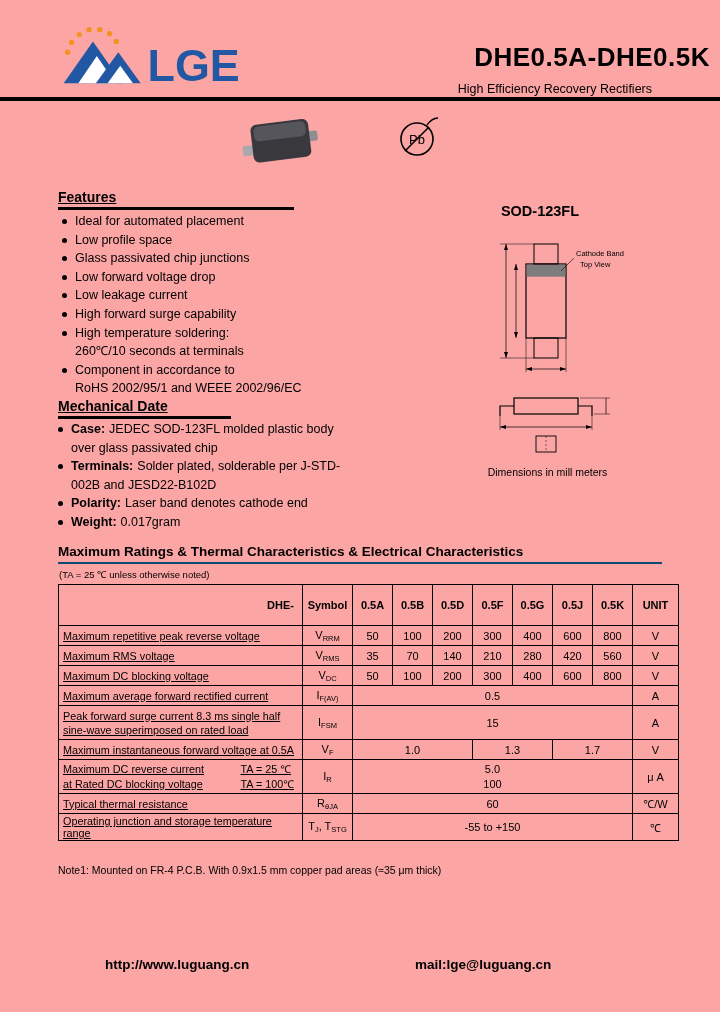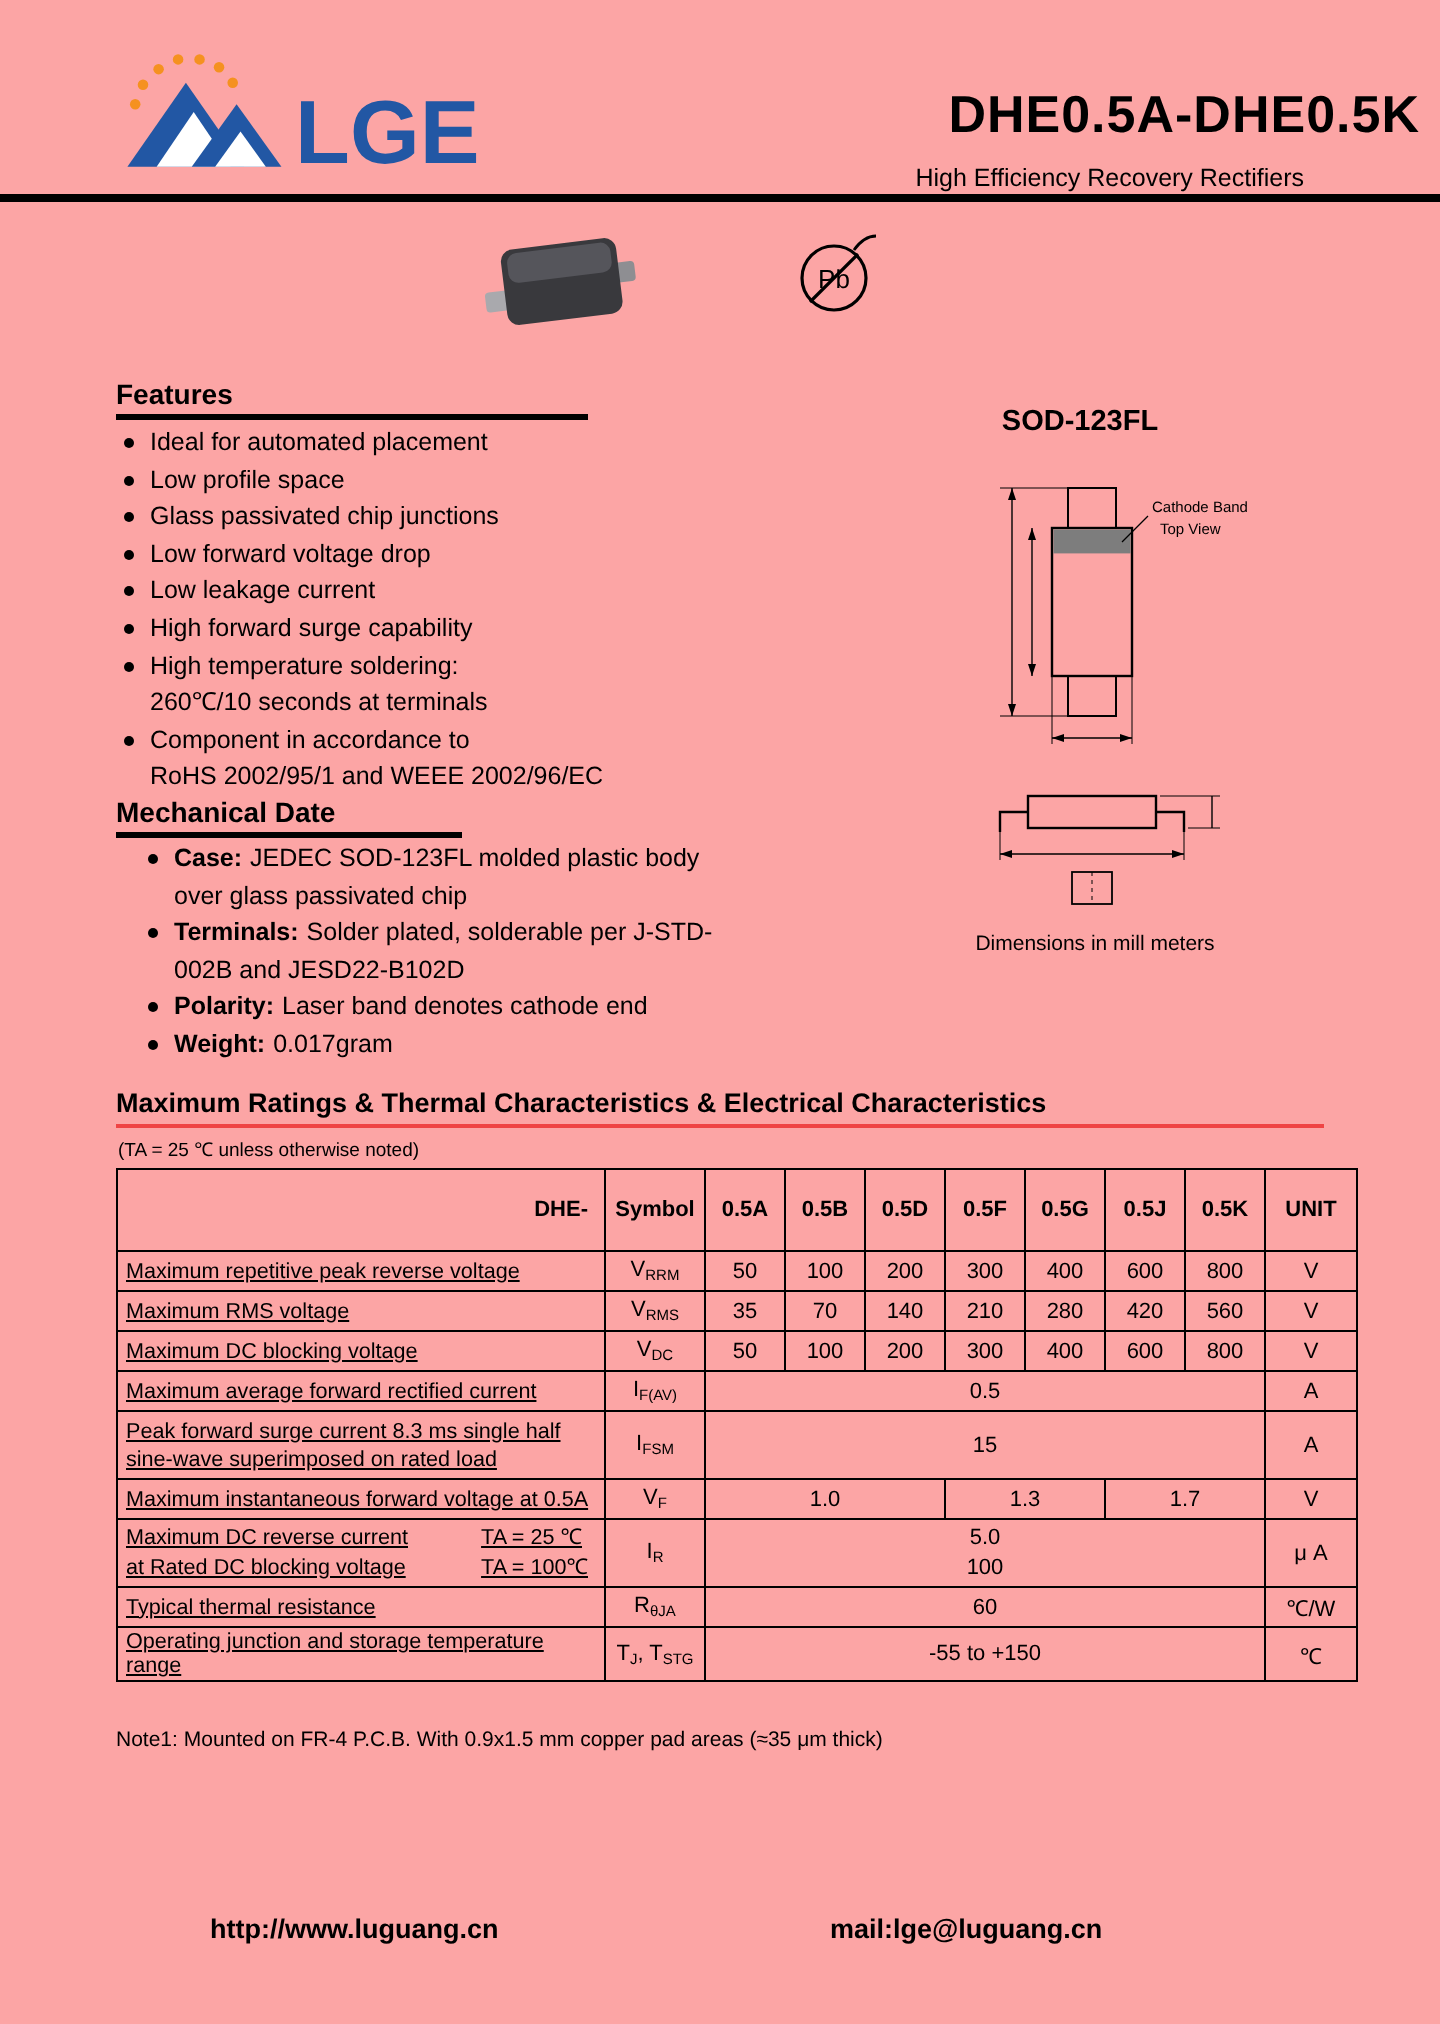--- a/index.html
+++ b/index.html
@@ -13,36 +13,36 @@
   .logo { position:absolute; left:52px; top:20px; width:195px; height:74px; }
   .title-block { position:absolute; left:370px; top:42px; width:340px; text-align:right; }
   .doc-title { font-size:26px; font-weight:bold; letter-spacing:0.5px; }
   .doc-subtitle { font-size:12.5px; margin-top:9px; padding-right:58px; }
   .header-rule { position:absolute; left:0; top:97px; width:720px; height:4px; background:#000; }
 
   .package-photo { position:absolute; left:228px; top:108px; width:102px; height:68px; }
   .pb-free { position:absolute; left:394px; top:114px; width:46px; height:46px; }
 
   
-  .section-head { position:absolute; font-size:14px; font-weight:bold; }
+  .section-head { position:absolute; font-size:14px; font-weight:bold;text-decoration:underline; }
   .head-bar { position:absolute; height:3px; background:#000; }
 
   
   .blist { position:absolute; list-style:none; font-size:12.5px; line-height:18.6px; }
   .blist li { position:relative; padding-left:17px; }
   .blist li::before { content:""; position:absolute; left:4px; top:7px; width:5px; height:5px; border-radius:50%; background:#000; }
   .blist li span.pl { white-space:pre-line; }
   .blist li b { margin-right:4px; }
 
   .pkg-name { position:absolute; left:440px; top:203px; width:200px; text-align:center; font-size:14.5px; font-weight:bold; }
   .pkg-diagram { position:absolute; left:448px; top:230px; width:215px; height:228px; }
   .dim-note { position:absolute; left:440px; top:466px; width:215px; text-align:center; font-size:10.5px; }
 
   
-  .ratings-title { position:absolute; left:58px; top:544px; width:604px; font-size:13.5px; font-weight:bold; border-bottom:2px solid #ef4444; padding-bottom:3px; }
+  .ratings-title { position:absolute; left:58px; top:544px; width:604px; font-size:13.5px; font-weight:bold; border-bottom:2px solid #0c4a6e; padding-bottom:3px; }
   .cond-note { position:absolute; left:59px; top:568px; font-size:9.5px; }
 
   table.ratings { position:absolute; left:58px; top:584px; border-collapse:collapse; width:620px; font-size:11px; table-layout:fixed; }
   .ratings th, .ratings td { border:1px solid #000; padding:1px 4px; height:20px; vertical-align:middle; }
   .ratings th { font-weight:bold; text-align:center; height:41px; padding:1px 2px; }
   .ratings th.dhe { text-align:right; padding-right:8px; }
   .ratings td.param { text-align:left; font-size:10.8px;text-decoration:underline; }
   .ratings td.val { text-align:center; padding:1px 2px; }
   .ratings td.sym { text-align:center; padding:1px 2px; }
   .ratings tr.tall td { height:34px; }
@@ -165,21 +165,21 @@
       <line x1="146" y1="184" x2="162" y2="184" stroke="#000" stroke-width="0.5"></line>
 
       <rect x="88" y="206" width="20" height="16" fill="none" stroke="#000" stroke-width="0.9"></rect>
       <line x1="98" y1="206" x2="98" y2="222" stroke="#000" stroke-width="0.5" stroke-dasharray="2,2"></line>
     </svg>
   </div>
   <div class="dim-note">Dimensions in mill meters</div>
 
   <div class="section-head" style="left:58px; top:398px;">Mechanical Date</div>
   <div class="head-bar" style="left:58px; top:416px; width:173px;"></div>
-  <ul class="blist" style="left:70px; top:420px; width:294px;">
+  <ul class="blist" style="left:54px; top:420px; width:294px;">
     <li><b>Case:</b><span>JEDEC SOD-123FL molded plastic body over glass passivated chip</span></li>
     <li><b>Terminals:</b><span>Solder plated, solderable per J-STD-002B and JESD22-B102D</span></li>
     <li><b>Polarity:</b><span>Laser band denotes cathode end</span></li>
     <li><b>Weight:</b><span>0.017gram</span></li>
   </ul>
 
   <div class="ratings-title">Maximum Ratings &amp; Thermal Characteristics &amp; Electrical Characteristics</div>
   <div class="cond-note">(TA = 25 ℃ unless otherwise noted)</div>
 
   <table class="ratings">

